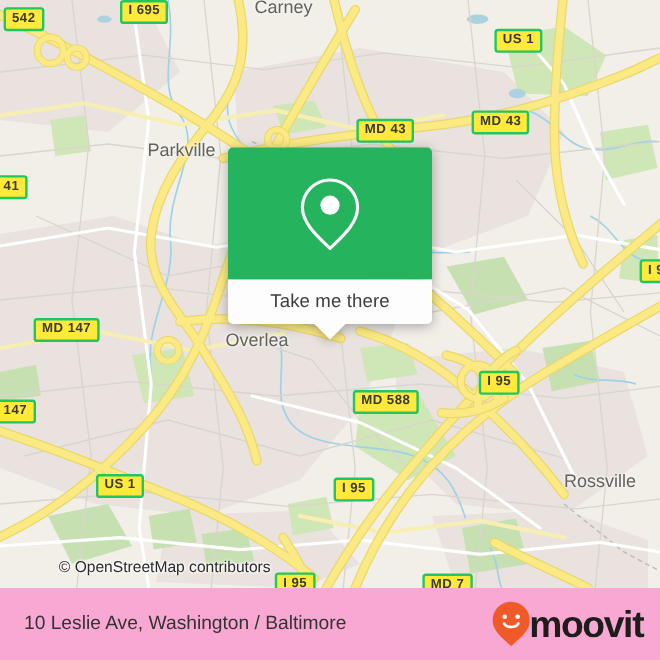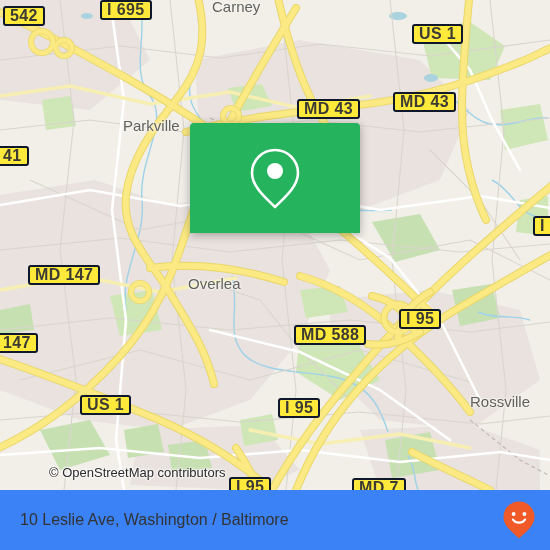--- a/index.html
+++ b/index.html
@@ -19,24 +19,24 @@
     width: 550px; height: 490px;
     background: #f2efe9;
     overflow: hidden;
   }
   #map-canvas { position:absolute; left:0; top:0; width:550px; height:490px; }
 
   
   .shield {
     position: absolute;
     background: #ffe93a;
-    border: 2px solid #0f172a;
+    border: 2px solid #22c55e;
     border-radius: 3px;
     color: #3b3b33;
-    font-size: 16px;
+    font-size: 11px;
     font-weight: bold;
     letter-spacing: .4px;
     padding: 1px 5px 2px 5px;
     line-height: 13px;
     white-space: nowrap;
     font-family: "Liberation Sans", sans-serif;
     text-align: center;
   }
   
   .place {
@@ -101,21 +101,21 @@
     border-left: 13px solid transparent;
     border-right: 13px solid transparent;
     border-top: 13px solid #fdfdfd;
   }
 
   
   #footer {
     position: absolute;
     left: 0; top: 490px;
     width: 550px; height: 60px;
-    background: #3b82f6;
+    background: #f9a8d4;
     display: flex;
     align-items: center;
     z-index: 60;
   }
   #footer-title {
     position: absolute;
     left: 20px;
     color: #333333;
     font-size: 16px;
     font-family: "Liberation Sans", sans-serif;
@@ -345,30 +345,35 @@
 
     <div id="attribution">© OpenStreetMap contributors</div>
 
     <div id="callout">
       <div id="callout-top">
         <svg width="56" height="66" viewBox="0 0 56 66">
           <path d="M28 5 C15.3 5 5 15.3 5 28 C5 42 20 54 28 62 C36 54 51 42 51 28 C51 15.3 40.7 5 28 5 Z" fill="none" stroke="#ffffff" stroke-width="2.6" stroke-linejoin="round"></path>
           <circle cx="28" cy="26" r="8" fill="#ffffff"></circle>
         </svg>
       </div>
+      <div id="callout-bottom">
+        <span id="callout-label">Take me there</span>
+        <div id="callout-tail"></div>
+      </div>
     </div>
 
   </div>
 
   <div id="footer">
     <div id="footer-title">10 Leslie Ave, Washington / Baltimore</div>
 
     <div id="brand">
       <svg width="34" height="40" viewBox="0 0 34 40">
         <path d="M17 1.5 C8.4 1.5 1.5 8.4 1.5 17 C1.5 26.5 12 33.5 17 38.5 C22 33.5 32.5 26.5 32.5 17 C32.5 8.4 25.6 1.5 17 1.5 Z" fill="#f05a28"></path>
         <circle cx="11.6" cy="14" r="1.9" fill="#ffffff"></circle>
         <circle cx="22.4" cy="14" r="1.9" fill="#ffffff"></circle>
         <path d="M11 19.5 C13 23.6 21 23.6 23 19.5" fill="none" stroke="#ffffff" stroke-width="2.1" stroke-linecap="round"></path>
       </svg>
+      <span id="brand-wordmark">moovit</span>
     </div>
   </div>
 
 </div>
 
 </body></html>

